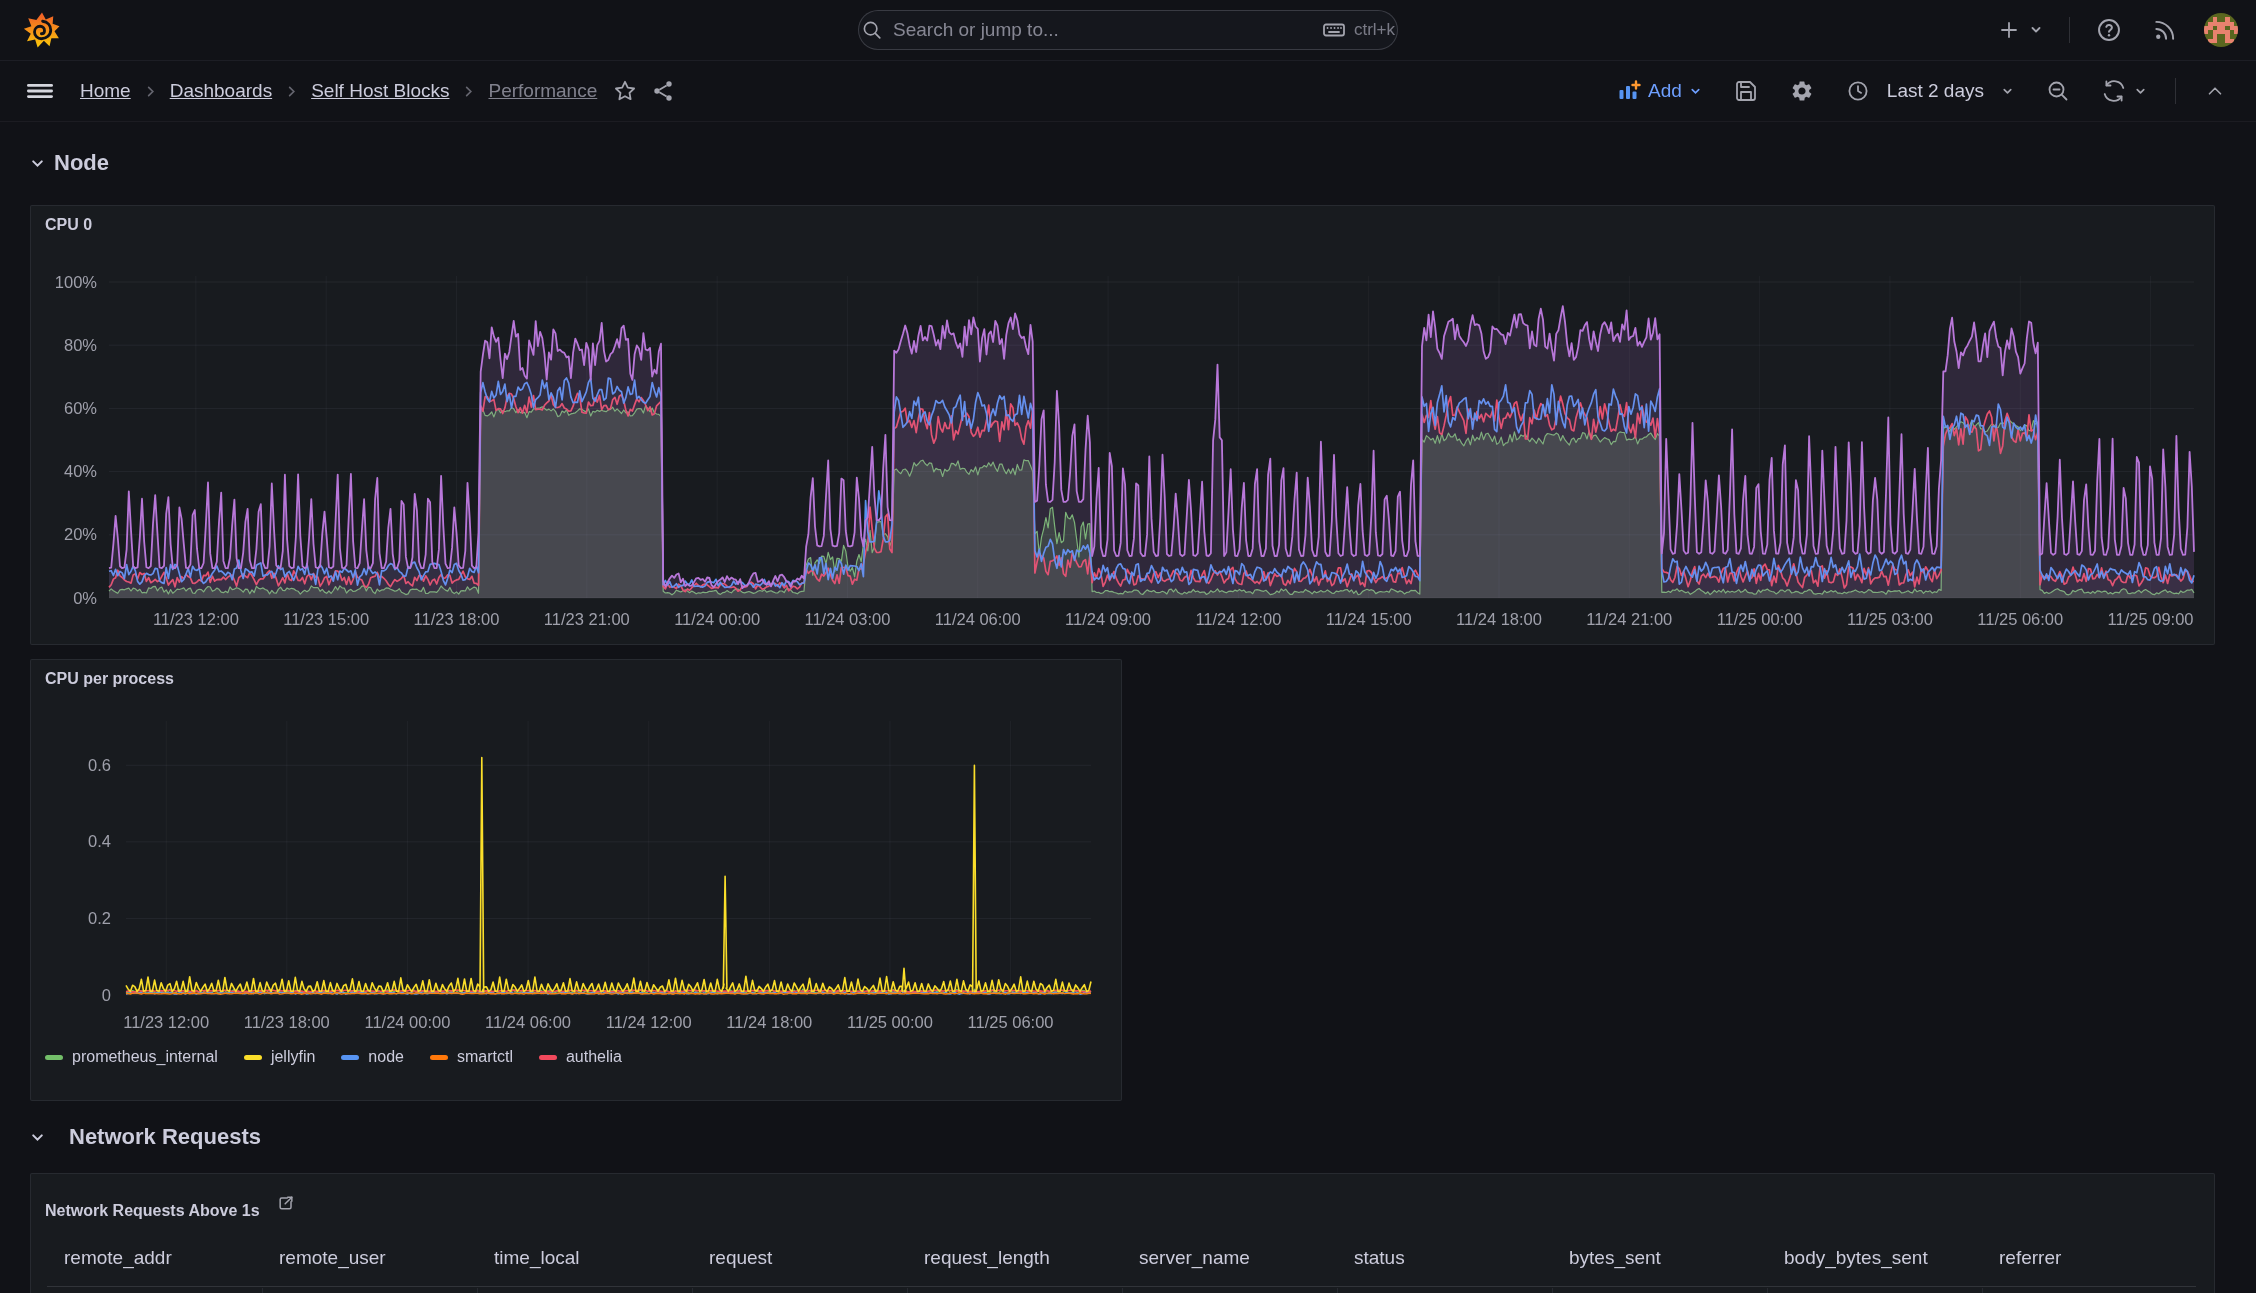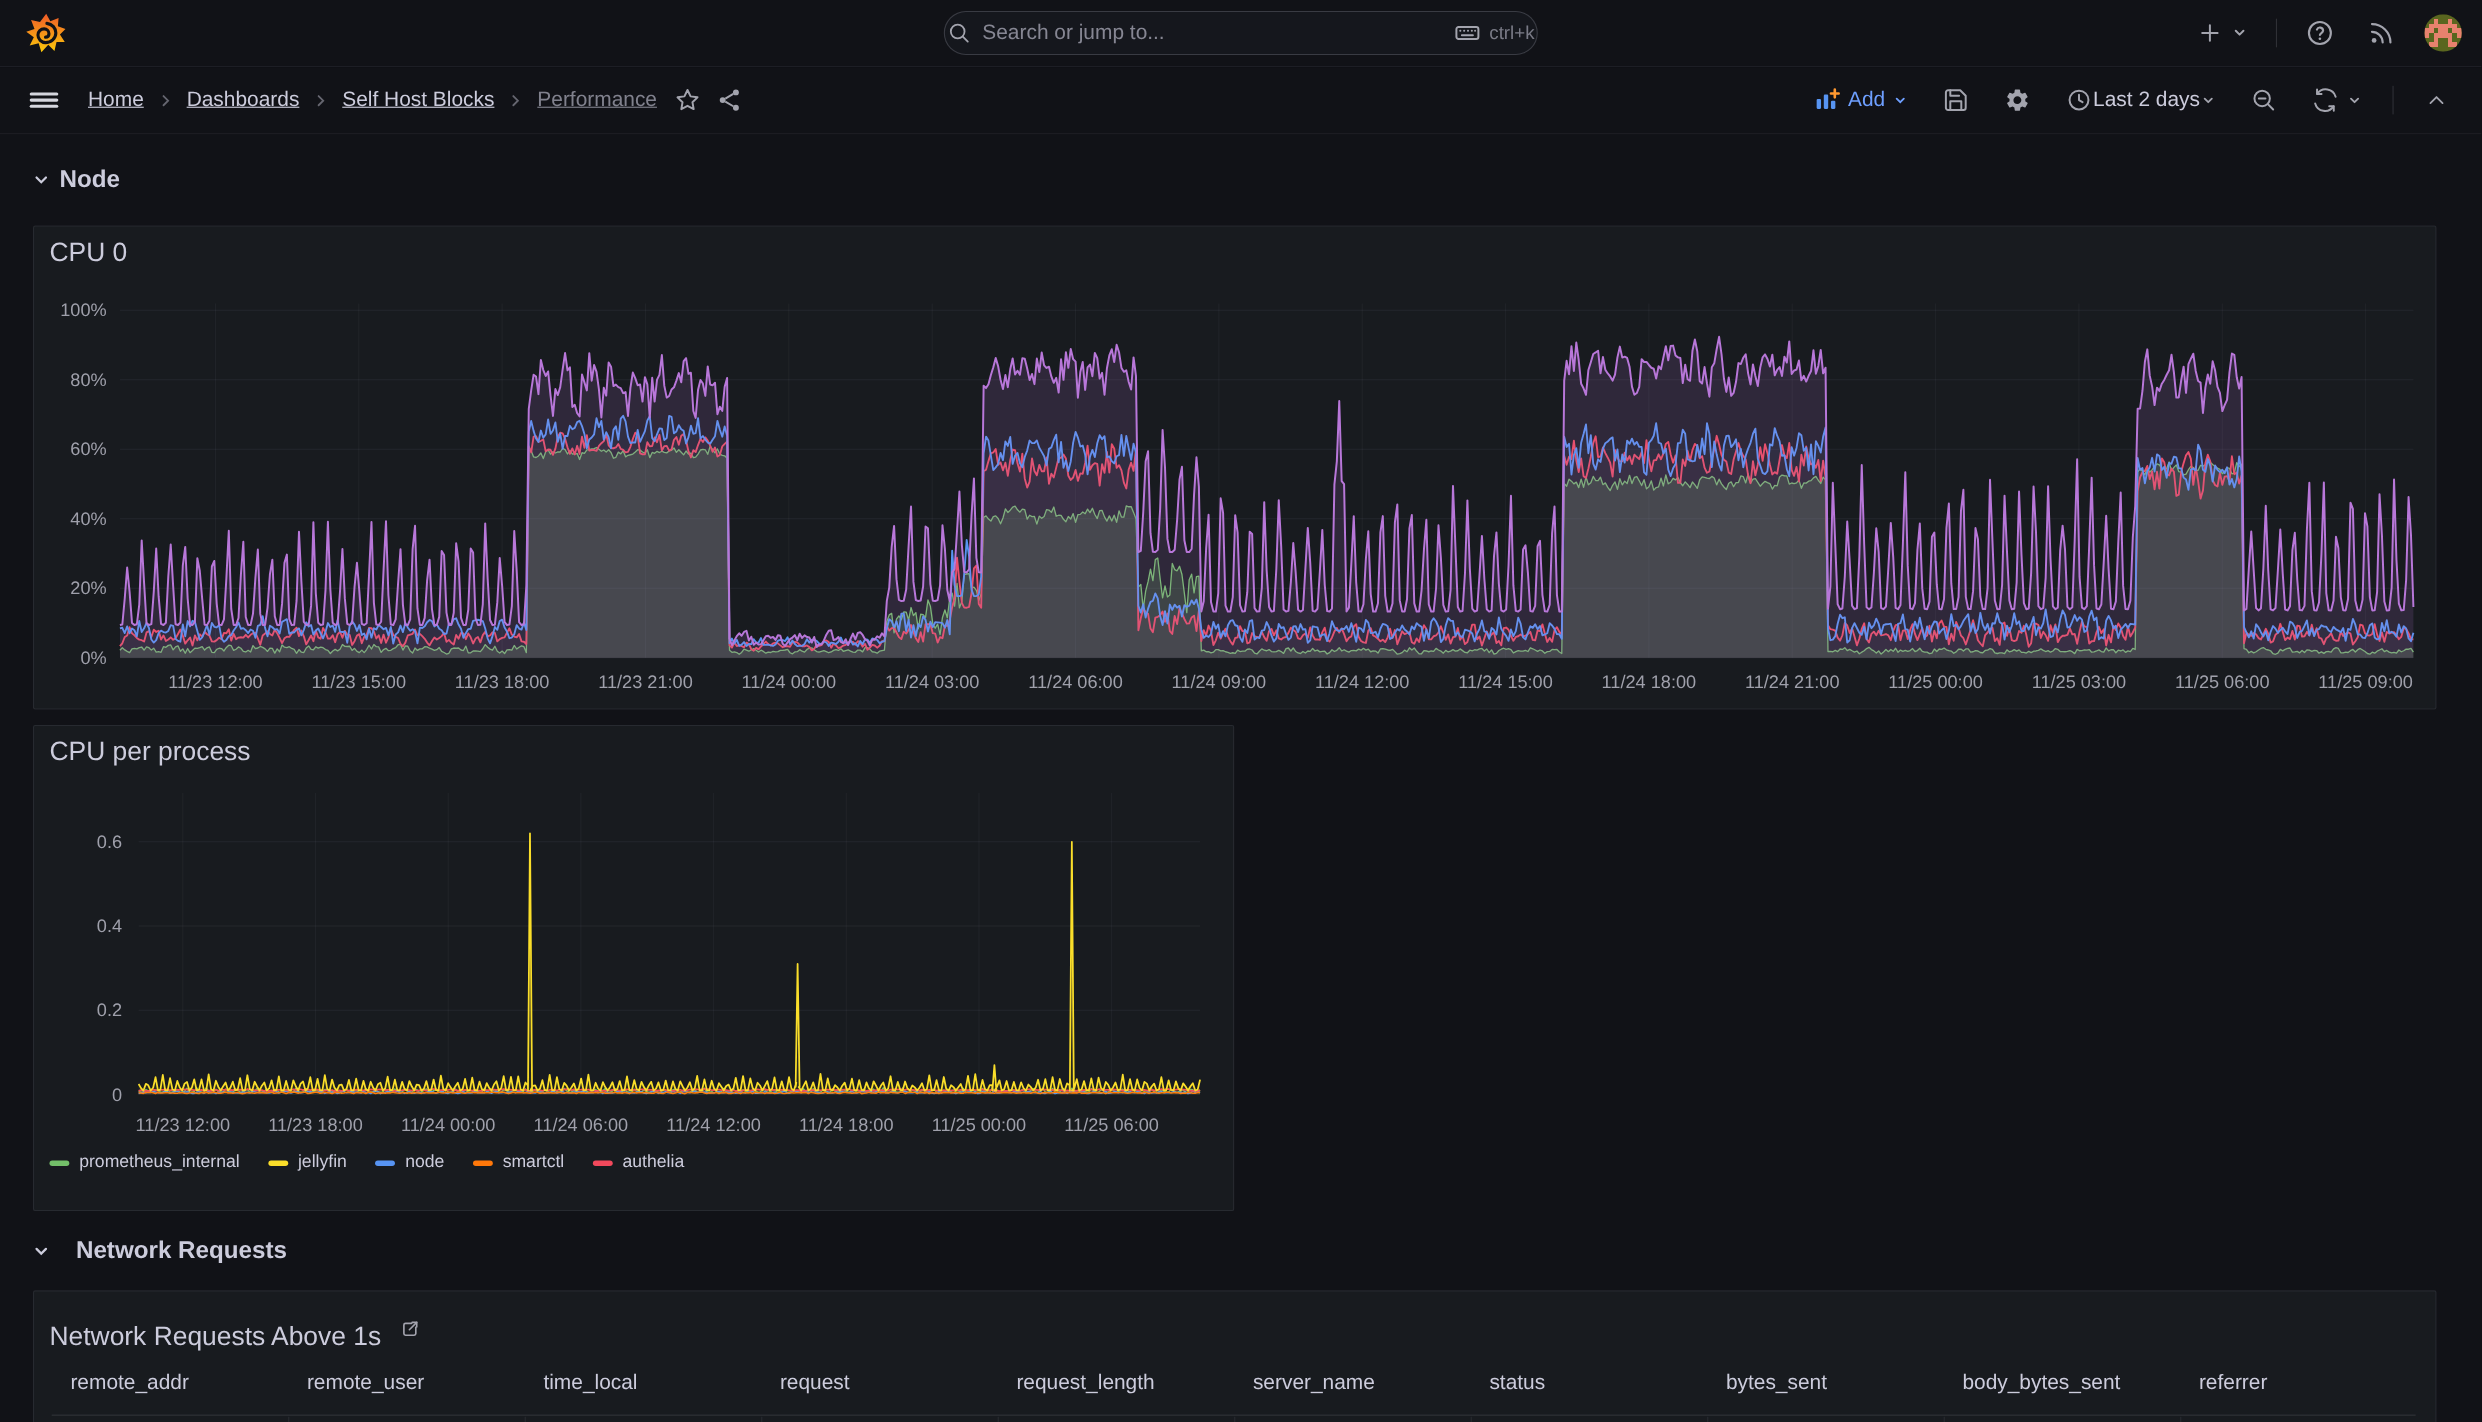--- a/index.html
+++ b/index.html
@@ -28,33 +28,33 @@
 
   
   .toolbar{position:absolute;top:61px;left:0;right:0;height:61px;display:flex;align-items:center;
     padding:0 26px;box-sizing:border-box;background:#111217;border-bottom:1px solid rgba(204,204,220,0.06);z-index:4;}
   .crumbs{display:flex;align-items:center;gap:13px;margin-left:26px;font-size:19px;}
   .crumb{color:#ccccdc;cursor:pointer;white-space:nowrap;text-decoration:underline;}
   .crumb.current{color:rgba(204,204,220,0.6);cursor:default;}
   .tb-right{margin-left:auto;display:flex;align-items:center;gap:24px;}
   .tb-btn{display:flex;align-items:center;gap:8px;cursor:pointer;background:none;border:none;padding:4px;color:#a3a4ae;}
   .add-btn{color:#6e9fff;font-size:19px;gap:7px;}
-  .time-btn{color:#ccccdc;font-size:19px;gap:1px;}
+  .time-btn{color:#ccccdc;font-size:19px;gap:17px;}
 
   
   .section-header{position:absolute;display:flex;align-items:center;gap:9px;cursor:pointer;
     font-size:22px;font-weight:700;color:#ccccdc;}
   #sec-node{left:30px;top:150px;}
   #sec-network{left:30px;top:1124px;gap:24px;}
 
   .panel{position:absolute;background:#181b1f;border:1px solid rgba(204,204,220,0.09);border-radius:2px;box-sizing:border-box;}
   #panel-cpu0{left:30px;top:205px;width:2185px;height:440px;}
   #panel-cpuproc{left:30px;top:659px;width:1092px;height:442px;}
   #panel-nr{left:30px;top:1173px;width:2185px;height:340px;}
-  .panel-title{position:absolute;left:14px;top:10px;font-size:24px;font-weight:400;color:#ccccdc;white-space:nowrap;cursor:pointer;}
+  .panel-title{position:absolute;left:14px;top:10px;font-size:16px;font-weight:700;color:#ccccdc;white-space:nowrap;cursor:pointer;}
   .title-row{position:absolute;left:14px;top:12px;display:flex;align-items:center;gap:16px;}
   .chart-host{position:absolute;inset:0;}
   .chart-host svg{position:absolute;left:0;top:0;}
 
   .legend{position:absolute;left:14px;top:388px;display:flex;align-items:center;gap:26px;}
   .legend-item{display:flex;align-items:center;gap:9px;cursor:pointer;}
   .legend-pill{width:18px;height:5px;border-radius:3px;}
   .legend-label{font-size:16px;color:#ccccdc;}
 
   

